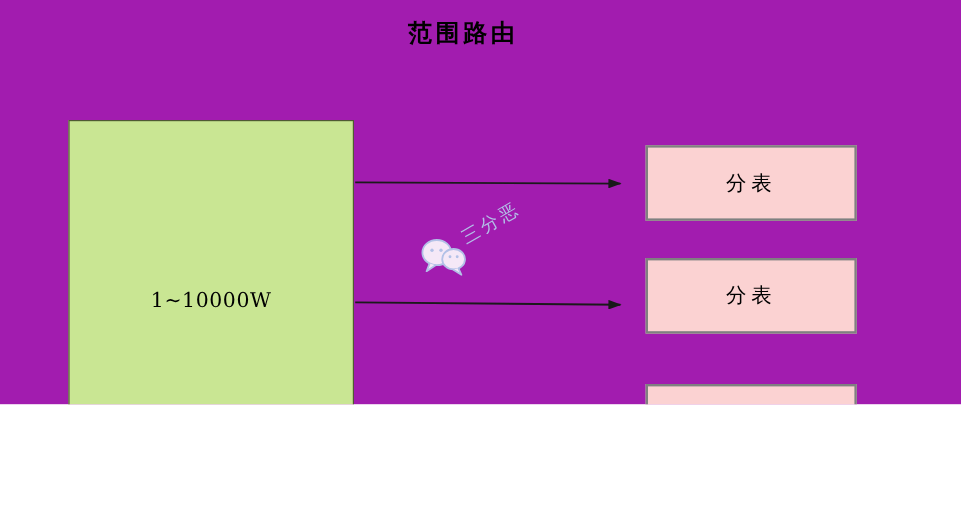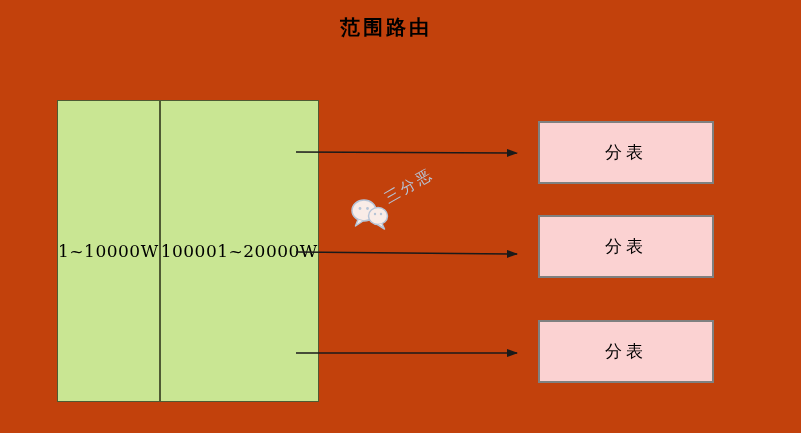--- a/index.html
+++ b/index.html
@@ -6,21 +6,21 @@
     --source-fill:#c9e693;
     --source-border:#4f5a33;
     --shard-fill:#fbd2d2;
     --shard-border:#7f8080;
     --watermark:#b5d3ee;
     --arrow:#1a1a1a;
   }
   html,body{margin:0;padding:0;background:#ffffff;}
   body{font-family:"DejaVu Serif","Liberation Serif",serif;color:#000;}
   .canvas{
-    position:relative;width:801px;height:433px;background:#c2410c;overflow:hidden;
+    position:relative;width:801px;height:337px;background:#a21caf;overflow:hidden;
   }
   .title{
     position:absolute;left:340px;top:14px;width:120px;
     font-size:20px;font-weight:bold;letter-spacing:3px;white-space:nowrap;
   }
   .src-label{
     position:absolute;left:57px;top:61px;width:238px;text-align:center;
     font-size:17px;font-weight:bold;letter-spacing:2px;
   }
   .src-table{
@@ -57,21 +57,20 @@
 </head>
 <body>
 
 <div class="canvas">
 
   <div class="title">范围路由</div>
 
 
   <div class="src-table">
     <div class="src-row">1~10000W</div>
-    <div class="src-row">100001~20000W</div>
   </div>
 
   <div class="shard s0">分表</div>
   <div class="shard s1">分表</div>
   <div class="shard s2">分表</div>
 
   <svg class="arrows" width="801" height="433" viewBox="0 0 801 433">
     <defs>
       <marker id="ah" markerWidth="11" markerHeight="8" refX="10" refY="4" orient="auto" markerUnits="userSpaceOnUse">
         <path d="M0,0 L11,4 L0,8 Z" fill="#1a1a1a"></path>

